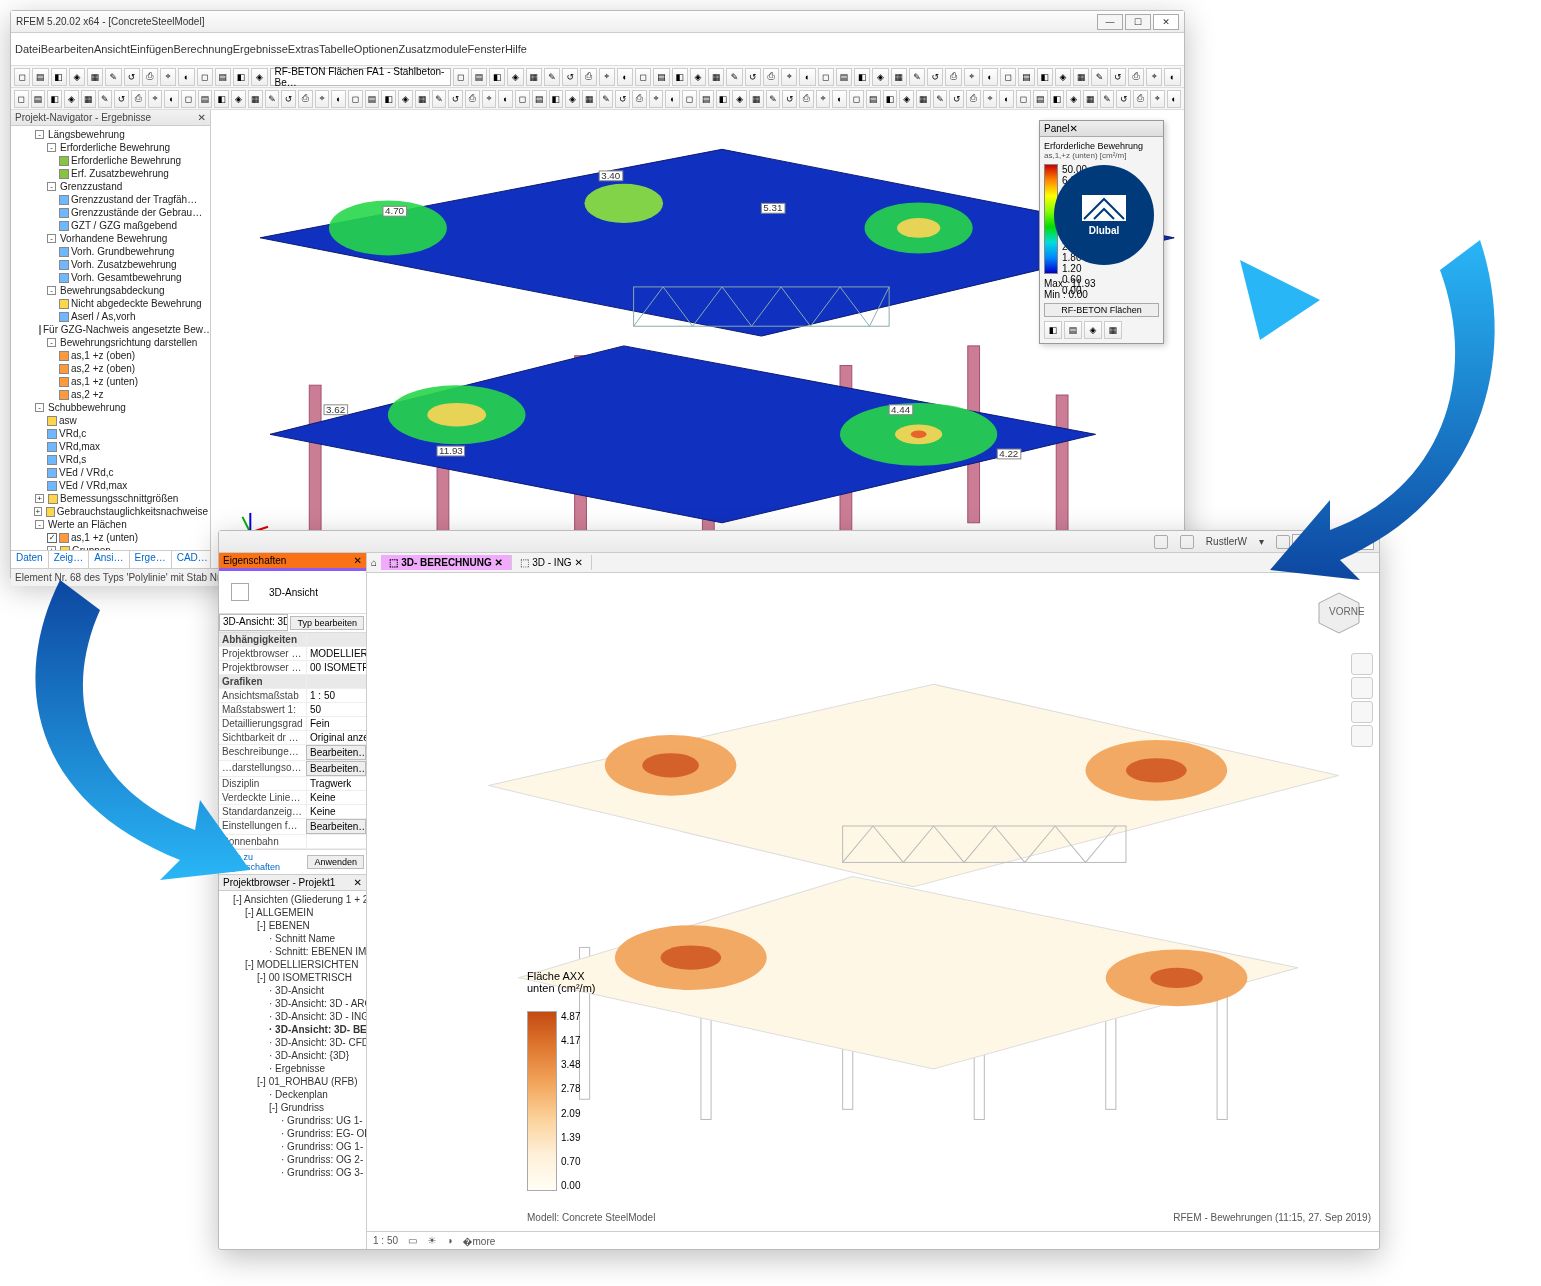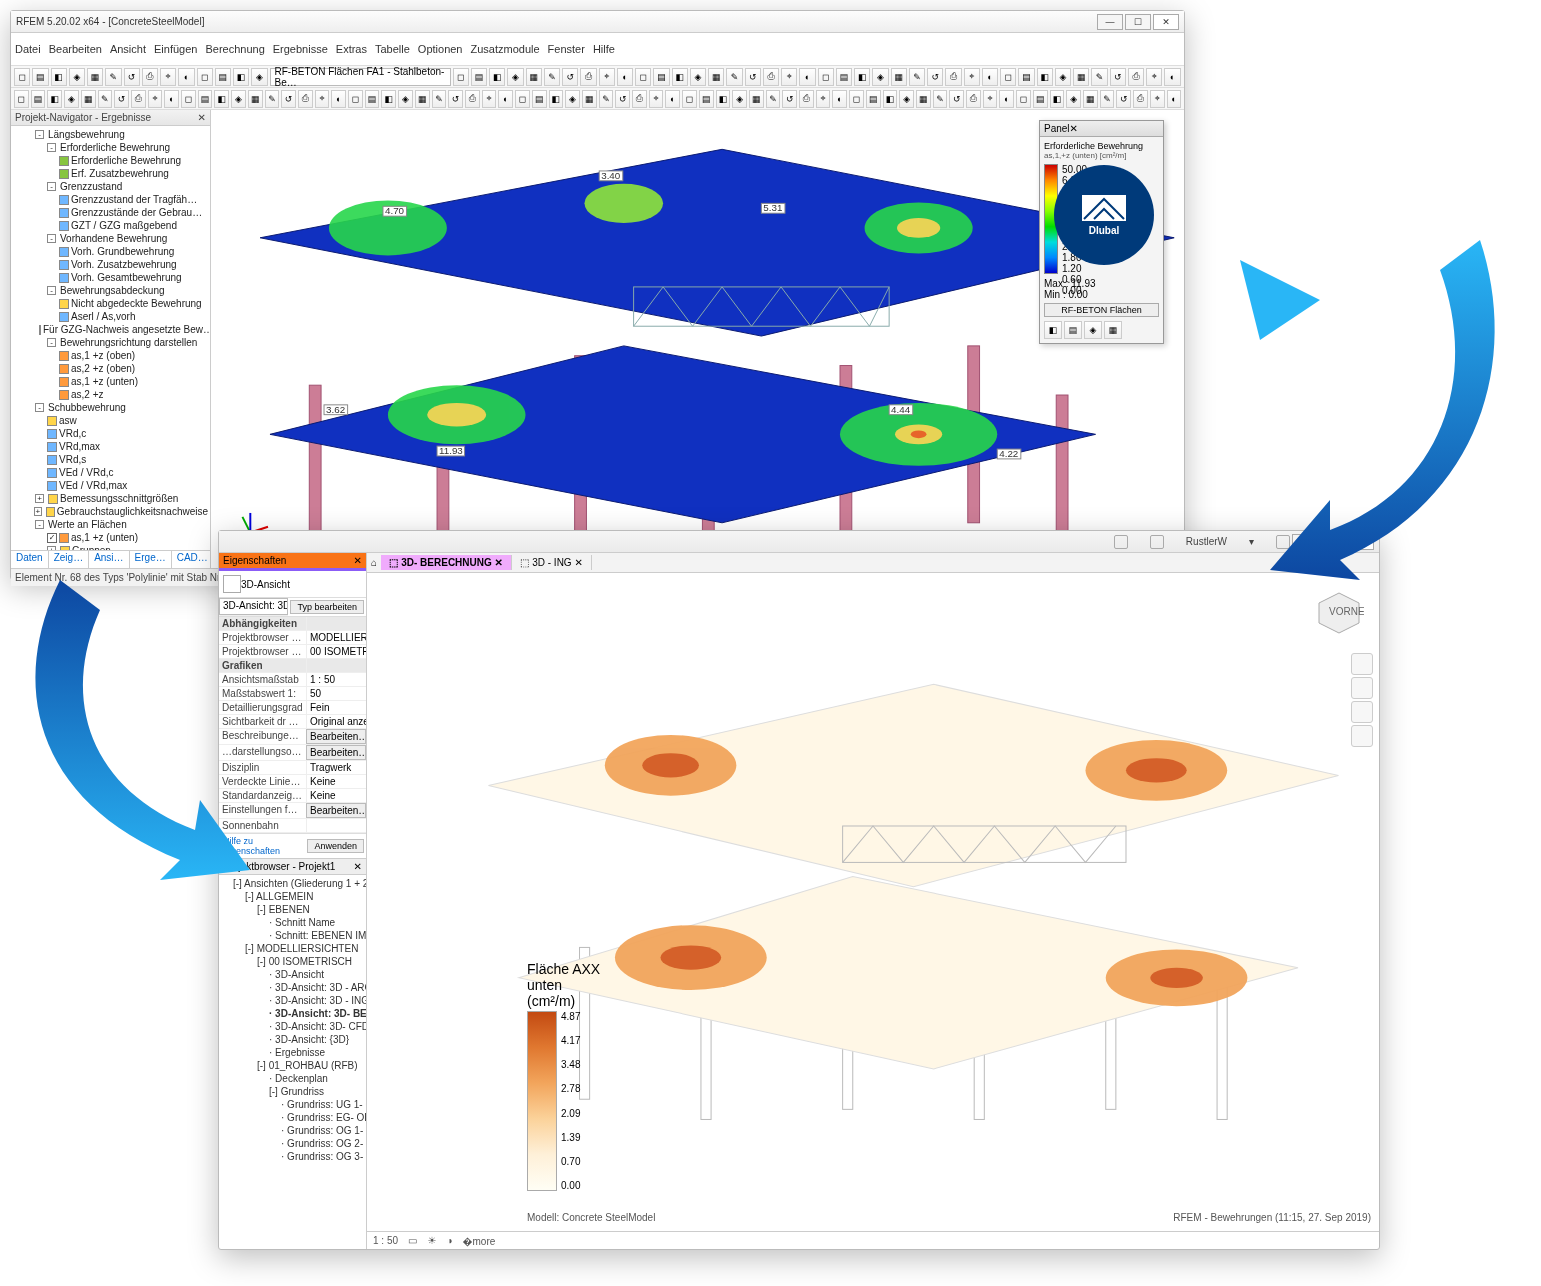--- a/index.html
+++ b/index.html
@@ -4,21 +4,21 @@
 <style>
 *{box-sizing:border-box;margin:0;padding:0;font-family:"Segoe UI",Tahoma,sans-serif;font-size:10px}
 body{background:#fff;width:1541px;height:1286px;position:relative;overflow:hidden}
 .win{position:absolute;background:#fff;box-shadow:0 8px 30px rgba(0,0,0,.25);border:1px solid #bbb;border-radius:3px}
 .win-top{left:10px;top:10px;width:1175px;height:570px}
 .win-bot{left:218px;top:530px;width:1162px;height:720px}
 .titlebar{height:22px;background:linear-gradient(#fdfdfd,#eee);border-bottom:1px solid #ccc;display:flex;align-items:center;padding:0 5px;font-size:11px;color:#333}
 .titlebar .spacer{flex:1}
 .winbtn{width:26px;height:16px;border:1px solid #aaa;margin-left:2px;display:flex;align-items:center;justify-content:center;font-size:9px;background:#f5f5f5}
 .winbtn.close{background:#fff}
-.menubar{height:28px;display:flex;align-items:center;padding:16px 4px;gap:8px;border-bottom:1px solid #ddd;color:#333}
+.menubar{height:28px;display:flex;align-items:center;padding:16px 4px;border-bottom:1px solid #ddd;color:#333}
 .menubar span{font-size:11px}
 .toolbar{height:22px;display:flex;align-items:center;padding:0 3px;gap:2px;border-bottom:1px solid #ddd;background:#f7f7f7;overflow:hidden}
 .tbtn{width:18px;height:18px;border:1px solid #ccc;background:linear-gradient(#fff,#eee);display:inline-flex;align-items:center;justify-content:center;font-size:9px}
 .tcombo{height:18px;border:1px solid #bbb;background:#fff;padding:0 4px;font-size:10px;display:flex;align-items:center}
 .body-top{display:flex;height:calc(100% - 110px)}
 .navigator{width:200px;border-right:1px solid #ccc;overflow:hidden;background:#fff;display:flex;flex-direction:column}
 .nav-head{background:linear-gradient(#f2f2f2,#e6e6e6);border-bottom:1px solid #ccc;padding:2px 4px;font-size:10px;color:#444;display:flex;align-items:center;justify-content:space-between}
 .tree{flex:1;overflow:auto;padding:2px;font-size:10px;color:#222}
 .tree ul{list-style:none;padding-left:12px}
 .tree li{white-space:nowrap;line-height:13px;display:flex;align-items:center;gap:2px}
@@ -65,32 +65,32 @@
 .pbtree li{white-space:nowrap;line-height:13px}
 .pbtree li.bold{font-weight:bold}
 .bot-main{flex:1;display:flex;flex-direction:column}
 .bot-tabs{height:20px;display:flex;align-items:center;border-bottom:1px solid #ccc;background:#f3f3f3;font-size:10px}
 .bot-tabs .tab{padding:2px 8px;border-right:1px solid #ccc}
 .bot-tabs .tab.active{background:#f0abfc;font-weight:bold}
 .bot-view{flex:1;position:relative;background:#fff}
 .bot-legend{position:absolute;left:160px;bottom:40px;width:80px}
 .bot-legend .grad{width:30px;height:180px;border:1px solid #aaa;background:linear-gradient(#c34a12,#e07830,#f2a55c,#fbd29a,#fef0d8,#fffef5)}
 .bot-legend .vals{position:absolute;left:34px;top:0;height:180px;display:flex;flex-direction:column;justify-content:space-between;font-size:9px}
-.bot-legend .title{font-size:14px;margin-bottom:2px}
+.bot-legend .title{font-size:11px;margin-bottom:17px}
 .bot-foot{position:absolute;bottom:8px;left:160px;right:8px;font-size:9px;color:#555;display:flex;justify-content:space-between}
 .viewcube{position:absolute;right:15px;top:15px;width:50px;height:50px}
 .navbar-right{position:absolute;right:6px;top:80px;width:22px;display:flex;flex-direction:column;gap:2px}
 .navbar-right .nb{width:22px;height:22px;border:1px solid #ccc;background:#f7f7f7;border-radius:3px}
 .bot-status{height:18px;border-top:1px solid #ccc;font-size:9px;display:flex;align-items:center;padding:0 6px;color:#555;gap:10px}
 
 
 .arrow{position:absolute;pointer-events:none}
 
 
-.acct{display:flex;align-items:center;gap:22px;font-size:10px;color:#444}
+.acct{display:flex;align-items:center;gap:12px;font-size:10px;color:#444}
 .acct .ic{width:14px;height:14px;border:1px solid #aaa;border-radius:2px}
 </style>
 </head>
 <body>
 
 <div class="win win-top">
   <div class="titlebar">
     <span>RFEM 5.20.02 x64 - [ConcreteSteelModel]</span>
     <span class="spacer"></span>
     <span class="winbtn">―</span>
@@ -540,21 +540,21 @@
     <span class="winbtn">❐</span>
     <span class="winbtn close">✕</span>
   </div>
 
   <div class="bot-body">
     <div class="bot-left">
       <div class="props-head">
         <span>Eigenschaften</span>
           <span>✕</span>
       </div>
-      <div style="padding:4px;display:flex;align-items:center;gap:0;border-bottom:1px solid #ddd">
+      <div style="padding:12px;display:flex;align-items:center;gap:20px;border-bottom:1px solid #ddd">
         <span style="width:18px;height:18px;border:1px solid #aaa;display:inline-block"></span>
         <span>3D-Ansicht</span>
       </div>
       <div style="display:flex;border-bottom:1px solid #ddd">
         <span class="props-row" style="flex:1">
             <span class="v" style="flex:1;border:1px solid #bbb">3D-Ansicht: 3D- BERECHN…</span>
           </span>
         <span class="apply-btn">Typ bearbeiten</span>
       </div>
       <div id="props-rows">

